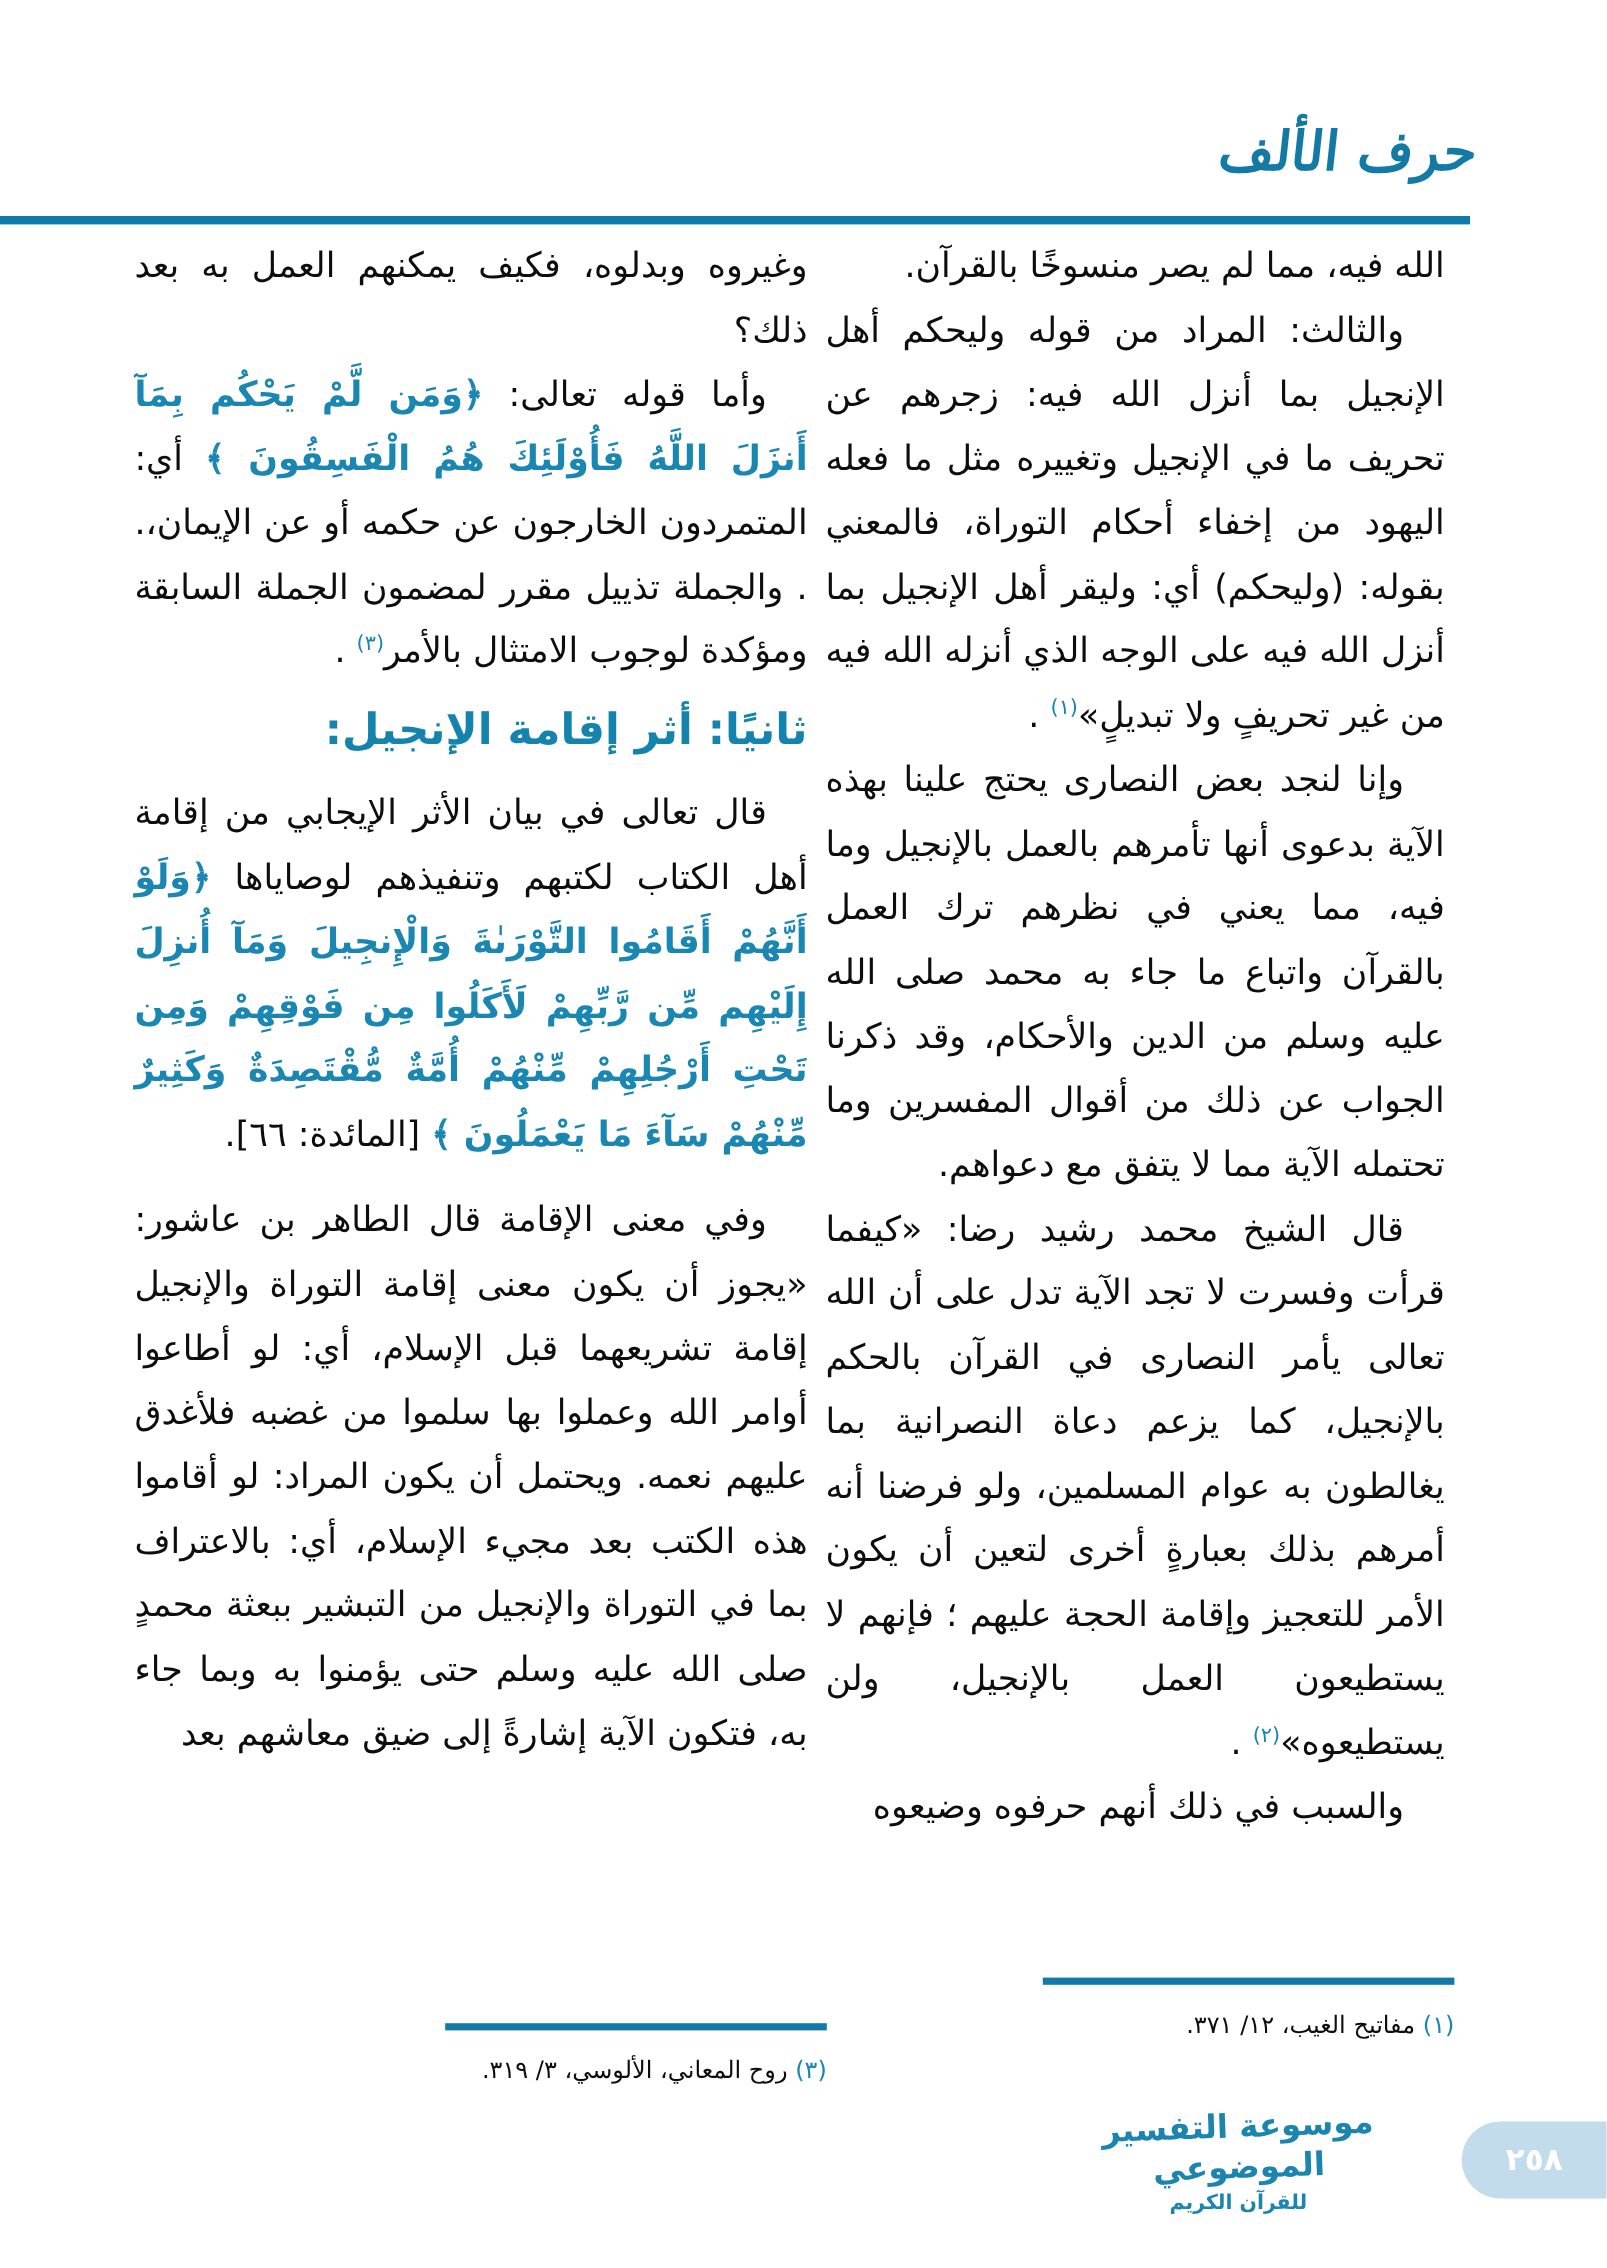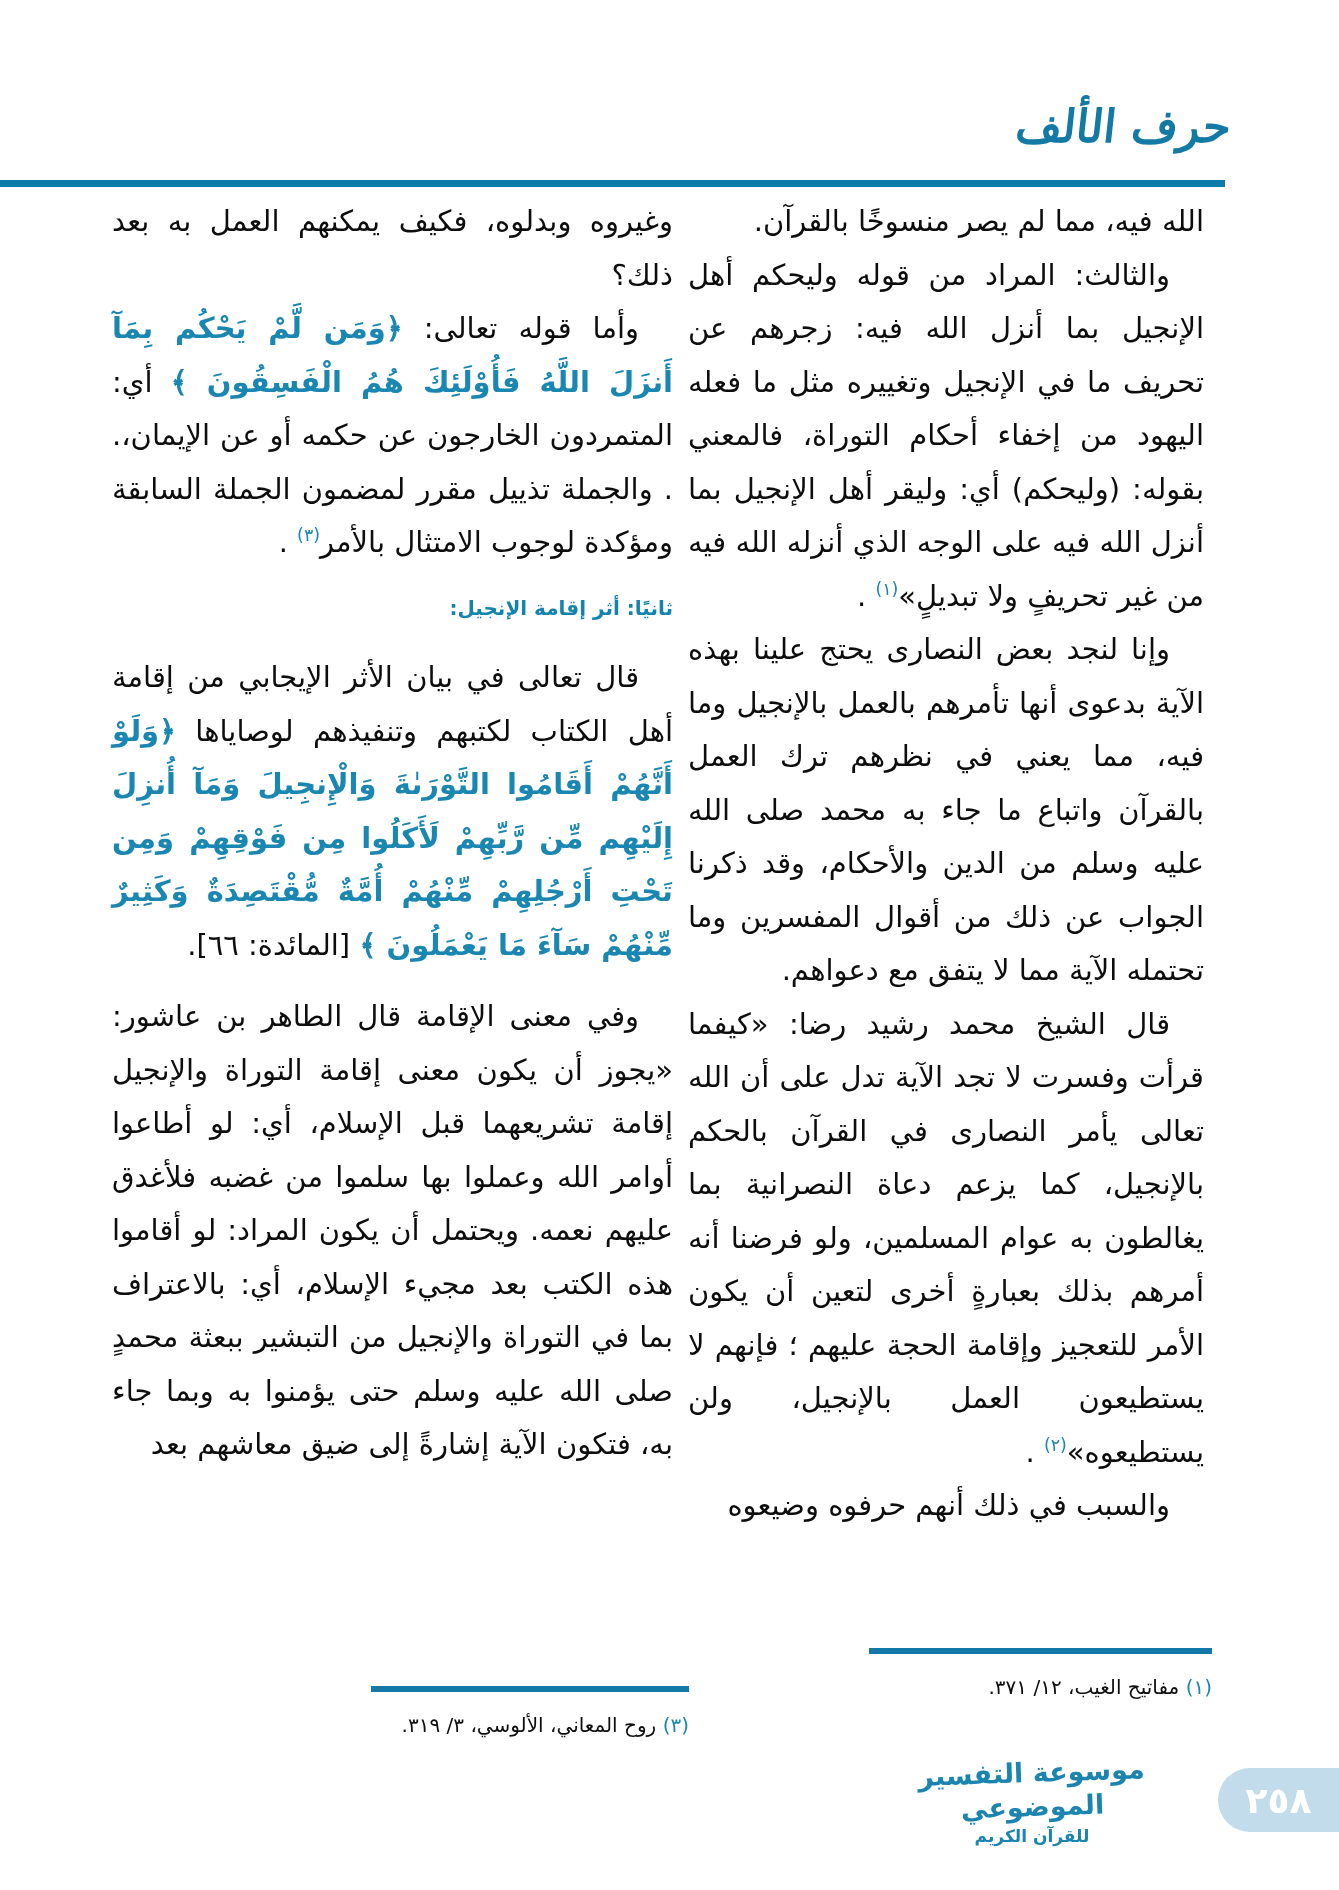--- a/index.html
+++ b/index.html
@@ -23,21 +23,21 @@
     position:absolute; top:195px;
     direction:rtl; text-align:justify;
     font-size:29px; line-height:53.5px;
   }
   .col-right{ right:135px; width:516px; }
   .col-left{  left:112px;  width:561px; }
   .para{ margin:0; }
   .para.indent{ text-indent:34px; }
   .para.gap-top{ margin-top:18px; }
   .para.subheading{
-    margin:12px 0 16px; font-size:20px; font-weight:bold; color:#1484AF;
+    margin:12px 0 16px; font-size:36px; font-weight:bold; color:#1484AF;
   }
   .seg-body{ color:#0d0d0d; }
   .seg-quran{ color:#1A86B2; font-weight:bold; }
   .seg-heading{ color:#1484AF; }
   .seg-note{
     color:#1A86B2; font-size:0.60em; vertical-align:super; line-height:0;
   }
   
   .footnotes{
     position:absolute; direction:rtl; text-align:right;
@@ -58,21 +58,21 @@
   }
   .logo-main{
     font-size:27px; font-weight:bold; letter-spacing:-1px;
     transform:rotate(-2deg); line-height:1.25;
   }
   .logo-sub{ font-size:17px; font-weight:bold; margin-top:2px; }
   
   .page-badge{
     position:absolute; top:1768px; right:0; width:121px; height:64px;
     background:#C2DCEC; border-radius:32px 0 0 32px;
-    color:#ffffff; font-size:36px; font-weight:bold;
+    color:#ffffff; font-size:26px; font-weight:bold;
     display:flex; align-items:center; justify-content:center;
   }
 </style>
 </head>
 <body>
 
 <div class="page">
 
   <div class="header-title">حرف الألف</div>
 

